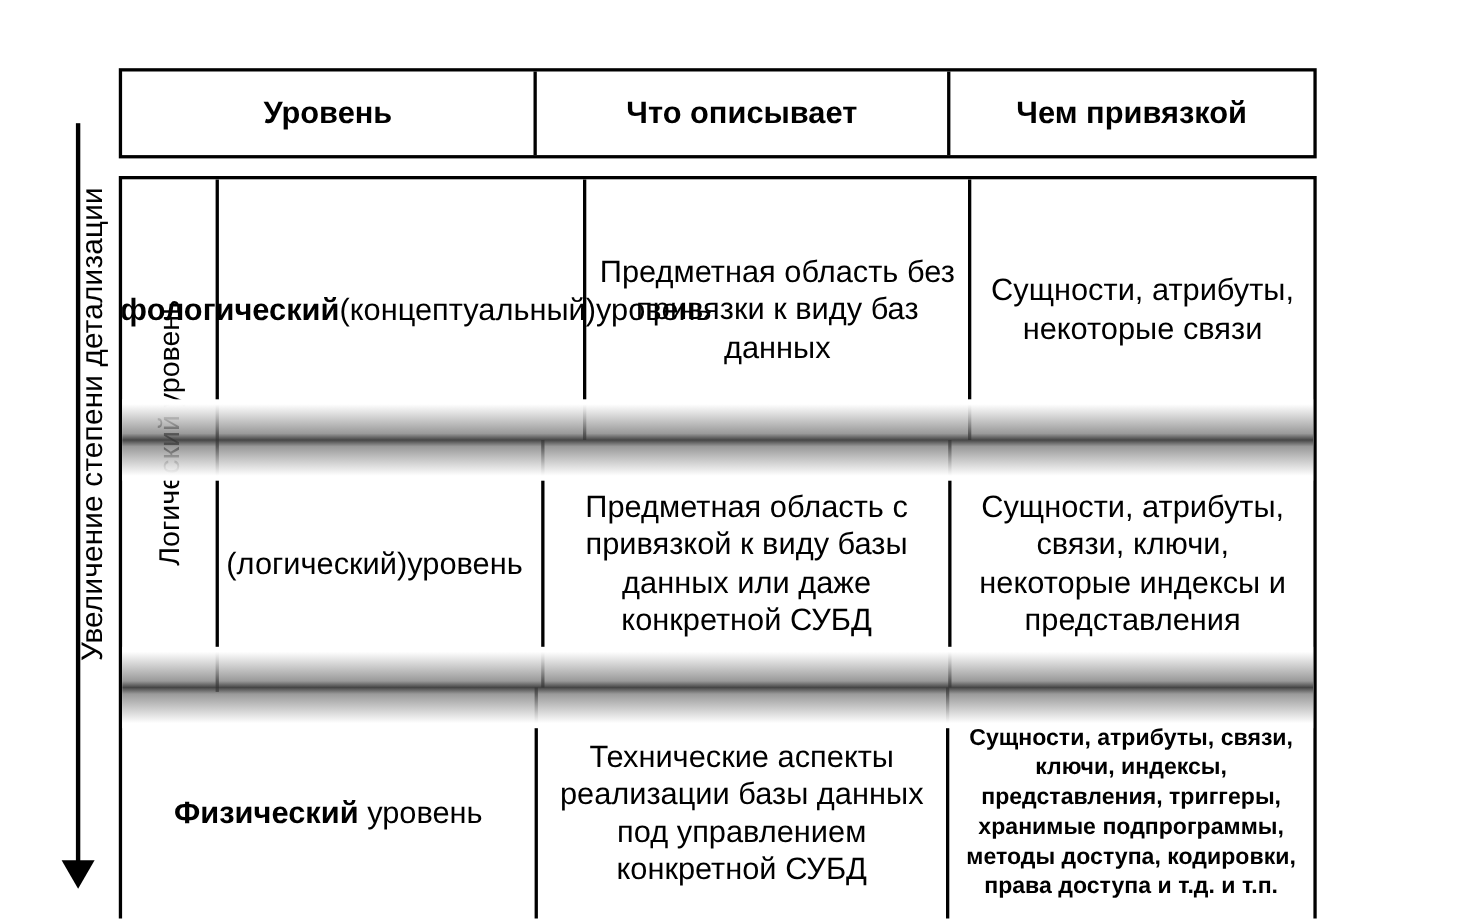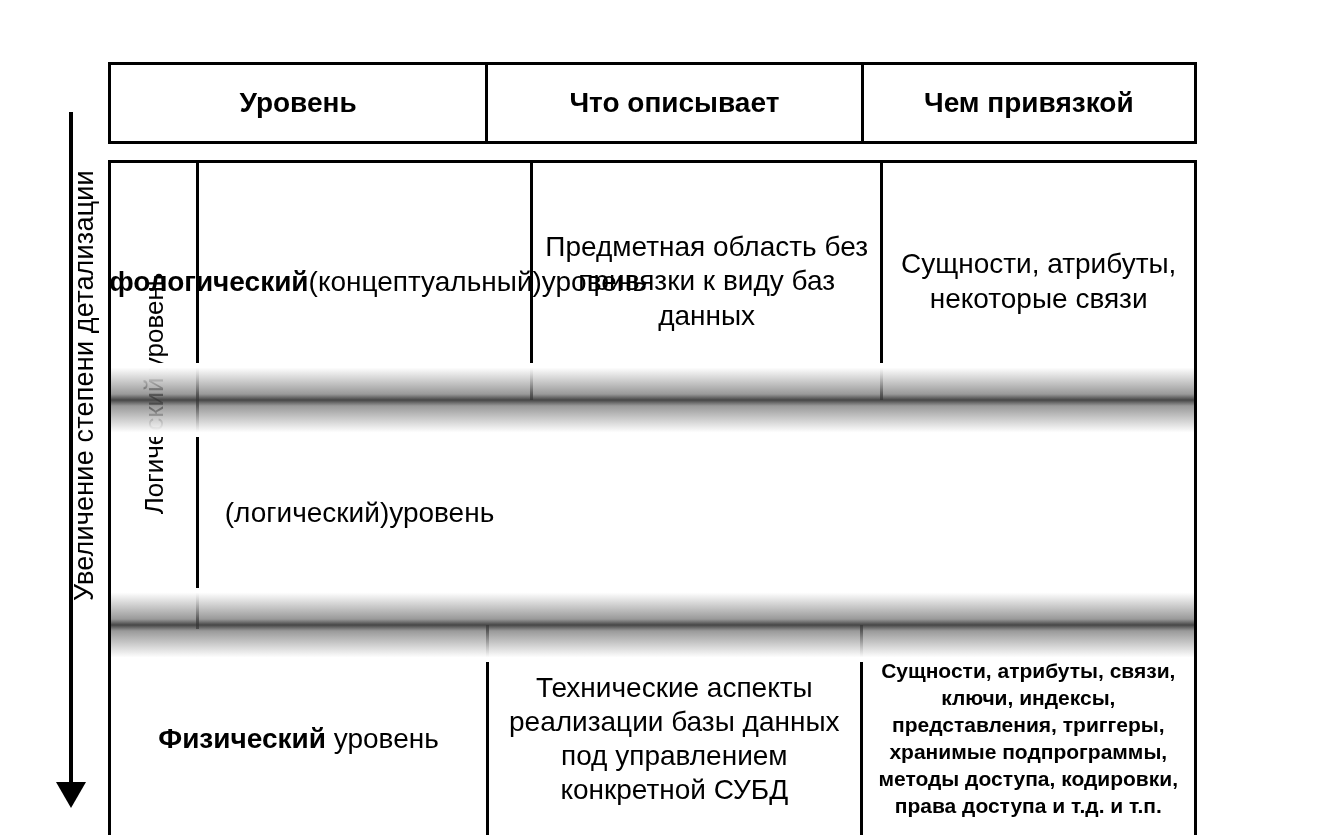--- a/index.html
+++ b/index.html
@@ -227,20 +227,26 @@
           <div class="cell ops">
             <div class="txt">Сущности, атрибуты, некоторые связи</div>
           </div>
         </div>
 
         <div class="row r2">
           <div class="cell level indent-left">
             <div class="lvl-sub">(логический)</div>
             <div class="lvl-sub">уровень</div>
           </div>
+          <div class="cell desc">
+            <div class="txt">Предметная область с привязкой к виду базы данных или даже конкретной СУБД</div>
+          </div>
+          <div class="cell ops">
+            <div class="txt">Сущности, атрибуты, связи, ключи, некоторые индексы и представления</div>
+          </div>
         </div>
 
         <div class="row r3">
           <div class="cell level">
             <div class="lvl-inline">
               <b>Физический </b>
               <span>уровень</span>
             </div>
           </div>
           <div class="cell desc">

